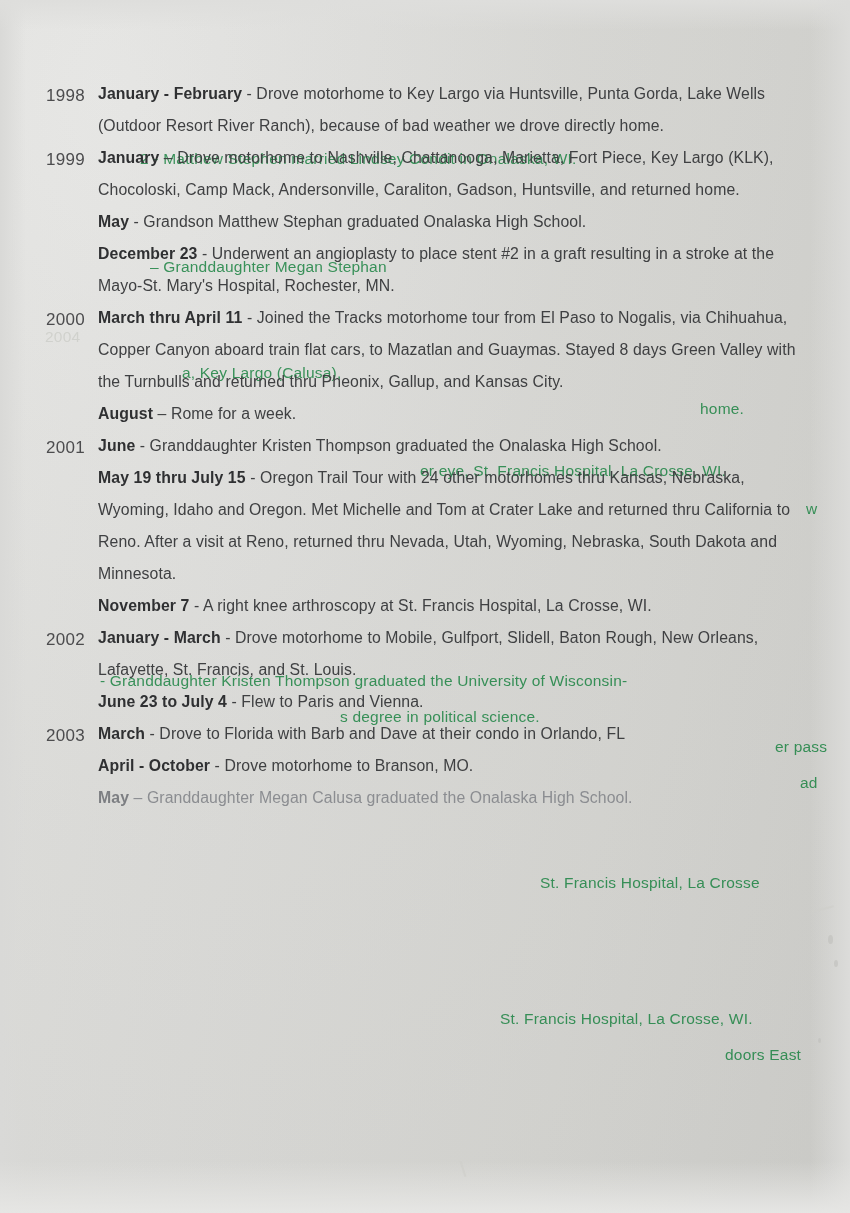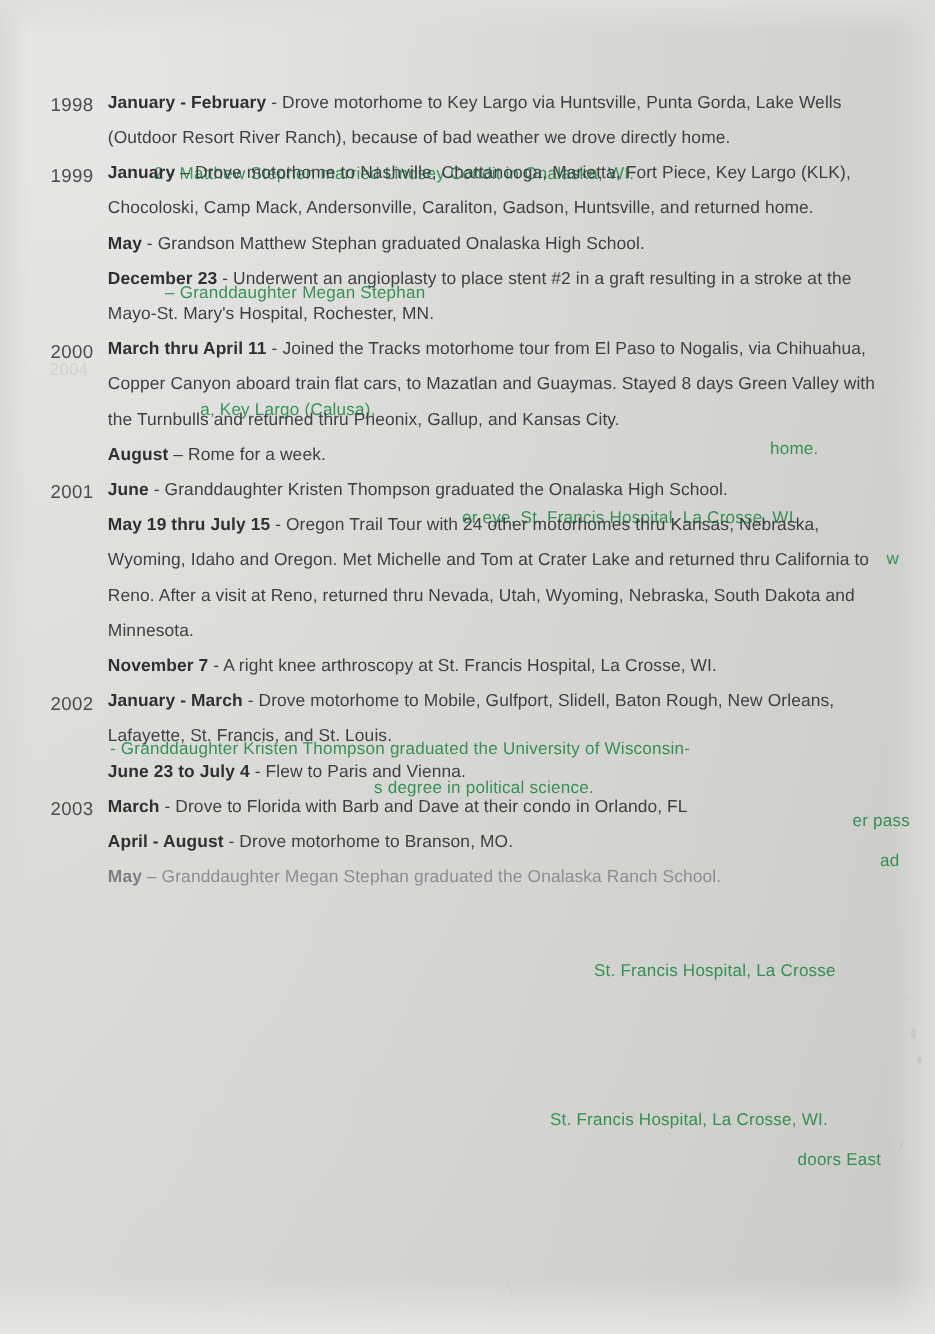--- a/index.html
+++ b/index.html
@@ -183,18 +183,18 @@
         <div class="year">2002</div>
         <div class="blocks">
           <div class="para"><span class="lead">January - March</span><span> - Drove motorhome to Mobile, Gulfport, Slidell, Baton Rough, New Orleans, Lafayette, St. Francis, and St. Louis.</span></div>
           <div class="para"><span class="lead">June 23 to July 4</span><span> - Flew to Paris and Vienna.</span></div>
         </div>
       </div>
       <div class="entry">
         <div class="year">2003</div>
         <div class="blocks">
           <div class="para"><span class="lead">March</span><span> - Drove to Florida with Barb and Dave at their condo in Orlando, FL</span></div>
-          <div class="para"><span class="lead">April - August</span><span> - Drove motorhome to Branson, MO.</span></div>
-          <div class="para faded-all"><span class="lead">May</span><span> – Granddaughter Megan Stephan graduated the Onalaska Ranch School.</span></div>
+          <div class="para"><span class="lead">April - October</span><span> - Drove motorhome to Branson, MO.</span></div>
+          <div class="para faded-all"><span class="lead">May</span><span> – Granddaughter Megan Calusa graduated the Onalaska High School.</span></div>
         </div>
       </div>
     </div>
 </div>
 
 </body></html>

